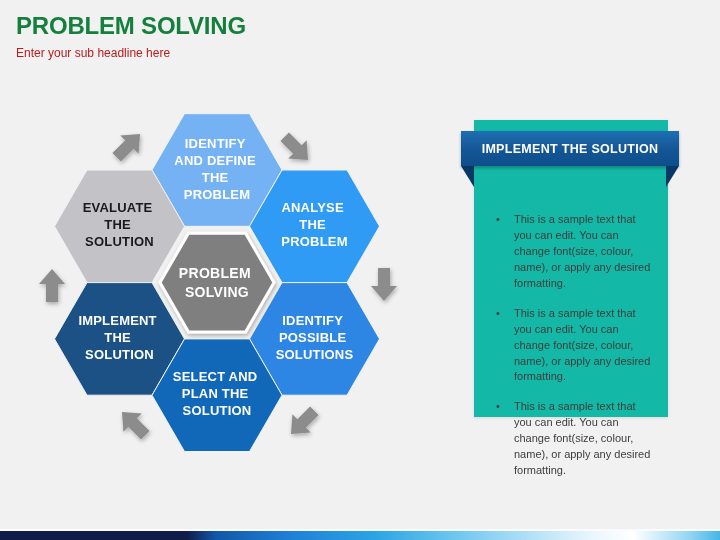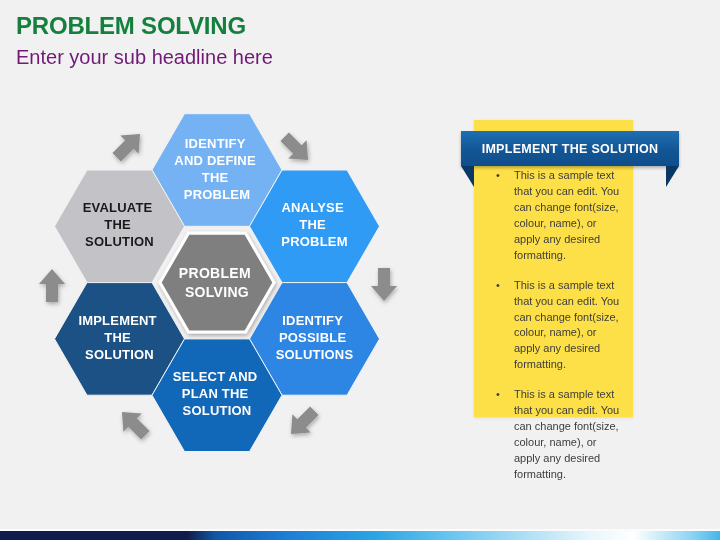--- a/index.html
+++ b/index.html
@@ -8,31 +8,31 @@
     background:#F1F1F2;
     font-family:"Liberation Sans", sans-serif;
   }
   
   .slide-title{
     position:absolute;left:16px;top:12px;
     font-size:24px;font-weight:700;color:#15803d;letter-spacing:-0.2px;
   }
   .slide-subtitle{
     position:absolute;left:16px;top:46px;
-    font-size:20px;font-weight:400;color:#701a75;text-align:right;
+    font-size:12px;font-weight:400;color:#b91c1c;text-align:right;
   }
   
   .diagram-svg{position:absolute;left:0;top:100px;width:450px;height:380px;}
   .hex-label{font-family:"Liberation Sans",sans-serif;font-weight:700;font-size:13px;letter-spacing:.2px;}
   .hex-label-center{font-family:"Liberation Sans",sans-serif;font-weight:700;font-size:14px;letter-spacing:.3px;}
   
   .panel-body{
-    position:absolute;left:474px;top:120px;width:159px;height:297px;
-    background:#fde047;box-shadow:0 1px 3px rgba(0,0,0,.10);
-    box-sizing:border-box;padding:48px 12px 0 18px;
+    position:absolute;left:474px;top:120px;width:194px;height:297px;
+    background:#14b8a6;box-shadow:0 1px 3px rgba(0,0,0,.10);
+    box-sizing:border-box;padding:92px 12px 0 18px;
   }
   .panel-banner{
     position:absolute;left:461px;top:131px;width:218px;height:35px;
     background:linear-gradient(180deg,#1E6FB2 0%,#135595 55%,#0F4E8C 100%);
     box-shadow:0 2px 3px rgba(0,0,0,.28);
     display:flex;align-items:center;justify-content:center;
     color:#FFFFFF;font-size:12.5px;font-weight:700;letter-spacing:.3px;
   }
   .fold{position:absolute;top:166px;width:13px;height:21px;background:#0A3866;}
   .fold-left{left:461px;clip-path:polygon(0 0,100% 0,100% 100%);}

